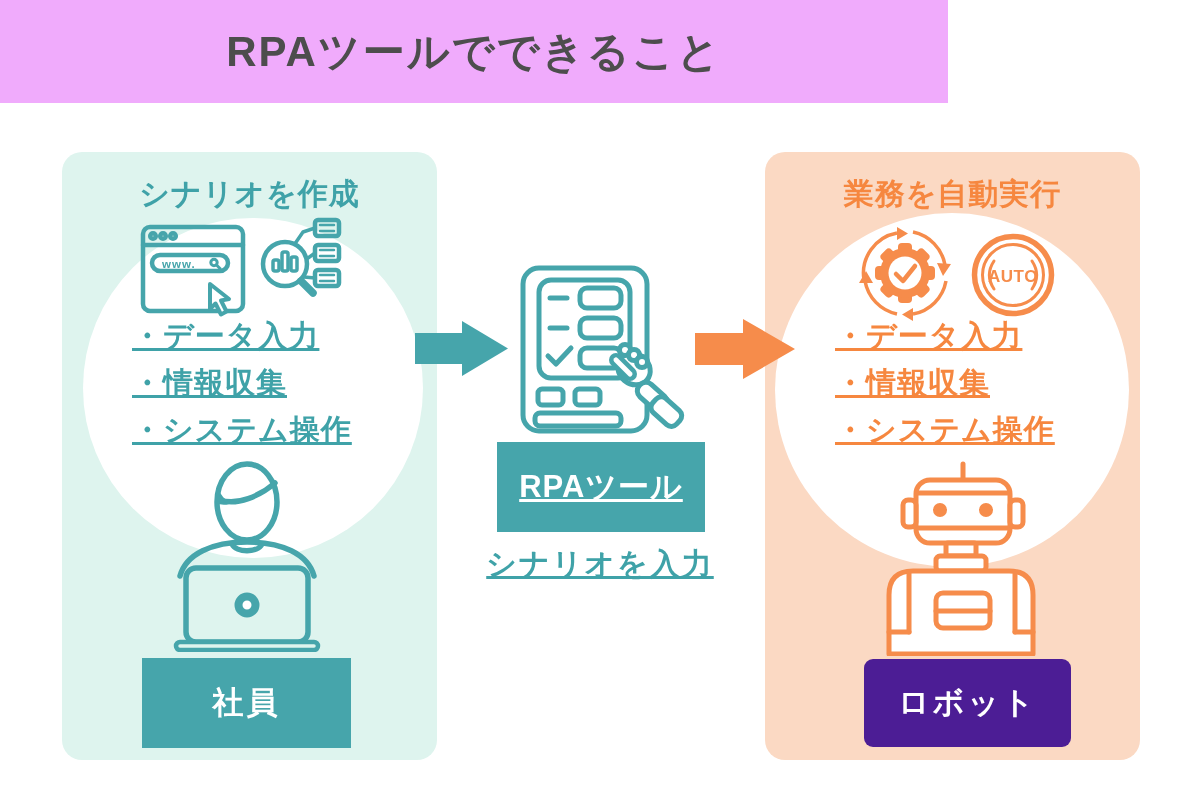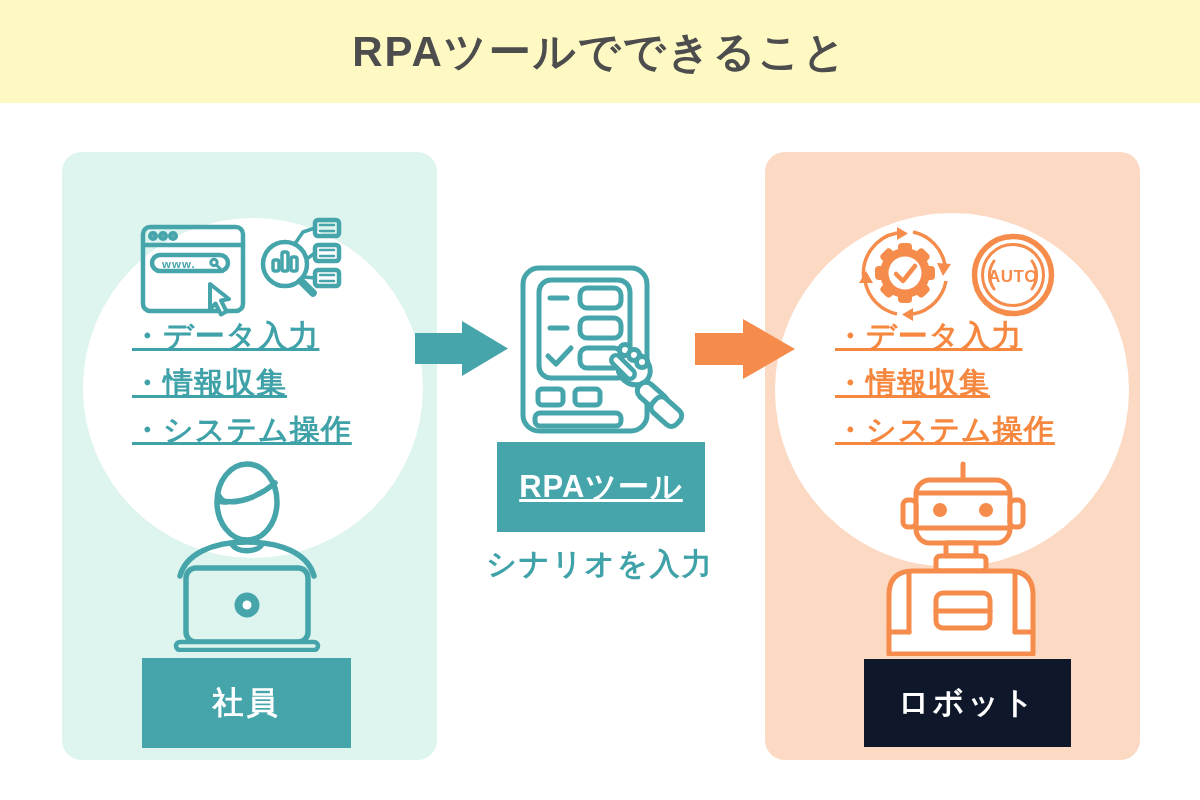--- a/index.html
+++ b/index.html
@@ -2,56 +2,57 @@
 <html><head>
 <meta charset="utf-8">
 <style>
   html,body{margin:0;padding:0;}
   body{
     width:1200px;height:800px;position:relative;background:#ffffff;
     font-family:"Liberation Sans","DejaVu Sans",sans-serif;overflow:hidden;
   }
   .abs{position:absolute;}
   
-  .header{left:0;top:0;width:1200px;height:103px;background:#fef9c3;
+  .header{left:0;top:0;width:948px;height:103px;background:#f0abfc;
     display:flex;align-items:center;justify-content:center;}
   .header h1{margin:0;font-size:42px;font-weight:bold;color:#4d4d4d;letter-spacing:2px;}
   
   .panel{top:152px;width:375px;height:608px;border-radius:20px;overflow:hidden;}
   .panel.left{left:62px;background:#def4ee;}
   .panel.right{left:765px;background:#fbd9c3;}
   .circle{border-radius:50%;background:#ffffff;}
   .panel-title{left:0;top:22px;width:100%;text-align:center;
     font-size:30px;font-weight:bold;letter-spacing:1px;white-space:nowrap;}
   .teal-text{color:#3fa2a8;}
   .orange-text{color:#f6873f;}
   .bullets{left:70px;top:160px;}
   .bullet-line{font-size:30px;font-weight:bold;line-height:47px;white-space:nowrap;letter-spacing:1px;text-decoration:underline;}
   .label-box{display:flex;align-items:center;justify-content:center;
     color:#ffffff;font-size:31px;font-weight:bold;letter-spacing:3px;}
   .label-box.teal{background:#46a5ab;}
-  .label-box.orange{background:#0f172a;}
+  .label-box.orange{background:#4c1d95;border-radius:9px;}
   .rpa-box{left:497px;top:442px;width:208px;height:90px;background:#46a5ab;
     color:#ffffff;font-size:31px;font-weight:bold;letter-spacing:1px;
     display:flex;align-items:center;justify-content:center;text-decoration:underline;}
   .caption{left:440px;top:544px;width:320px;text-align:center;
-    font-size:30px;font-weight:bold;letter-spacing:2px;}
+    font-size:30px;font-weight:bold;letter-spacing:2px;text-decoration:underline;}
   svg{display:block;}
   .icon-stroke{stroke:#46a5ab;stroke-width:4.5;fill:none;stroke-linecap:round;stroke-linejoin:round;}
 </style>
 </head>
 <body>
 
 <div class="abs header">
   <h1>RPAツールでできること</h1>
 </div>
 
 <div class="abs panel left">
   <div class="abs circle" style="left:21px;top:66px;width:340px;height:340px;"></div>
 
+  <div class="abs panel-title teal-text">シナリオを作成</div>
 
   <svg class="abs" style="left:78px;top:72px;" width="106" height="94" viewBox="0 0 106 94">
     <g class="icon-stroke">
       <rect x="3" y="3" width="100" height="84" rx="7"></rect>
       <line x1="3" y1="21" x2="103" y2="21"></line>
       <circle cx="13" cy="12" r="2.8"></circle>
       <circle cx="23" cy="12" r="2.8"></circle>
       <circle cx="33" cy="12" r="2.8"></circle>
       <rect x="12" y="31" width="76" height="16" rx="8"></rect>
       <circle cx="74" cy="38.5" r="3.2" stroke-width="3"></circle>
@@ -103,20 +104,21 @@
   </svg>
 
   <div class="abs label-box teal" style="left:80px;top:506px;width:209px;height:90px;">
     <span>社員</span>
   </div>
 </div>
 
 <div class="abs panel right">
   <div class="abs circle" style="left:10px;top:61px;width:354px;height:354px;"></div>
 
+  <div class="abs panel-title orange-text">業務を自動実行</div>
 
   <svg class="abs" style="left:92px;top:73px;" width="96" height="96" viewBox="0 0 96 96">
     <g fill="#f68c4b" stroke="none">
       <rect x="41" y="18" width="14" height="60" rx="4"></rect>
       <rect x="41" y="18" width="14" height="60" rx="4" transform="rotate(45 48 48)"></rect>
       <rect x="41" y="18" width="14" height="60" rx="4" transform="rotate(90 48 48)"></rect>
       <rect x="41" y="18" width="14" height="60" rx="4" transform="rotate(135 48 48)"></rect>
       <circle cx="48" cy="48" r="25"></circle>
       <circle cx="48" cy="48" r="16.5" fill="#ffffff"></circle>
     </g>

